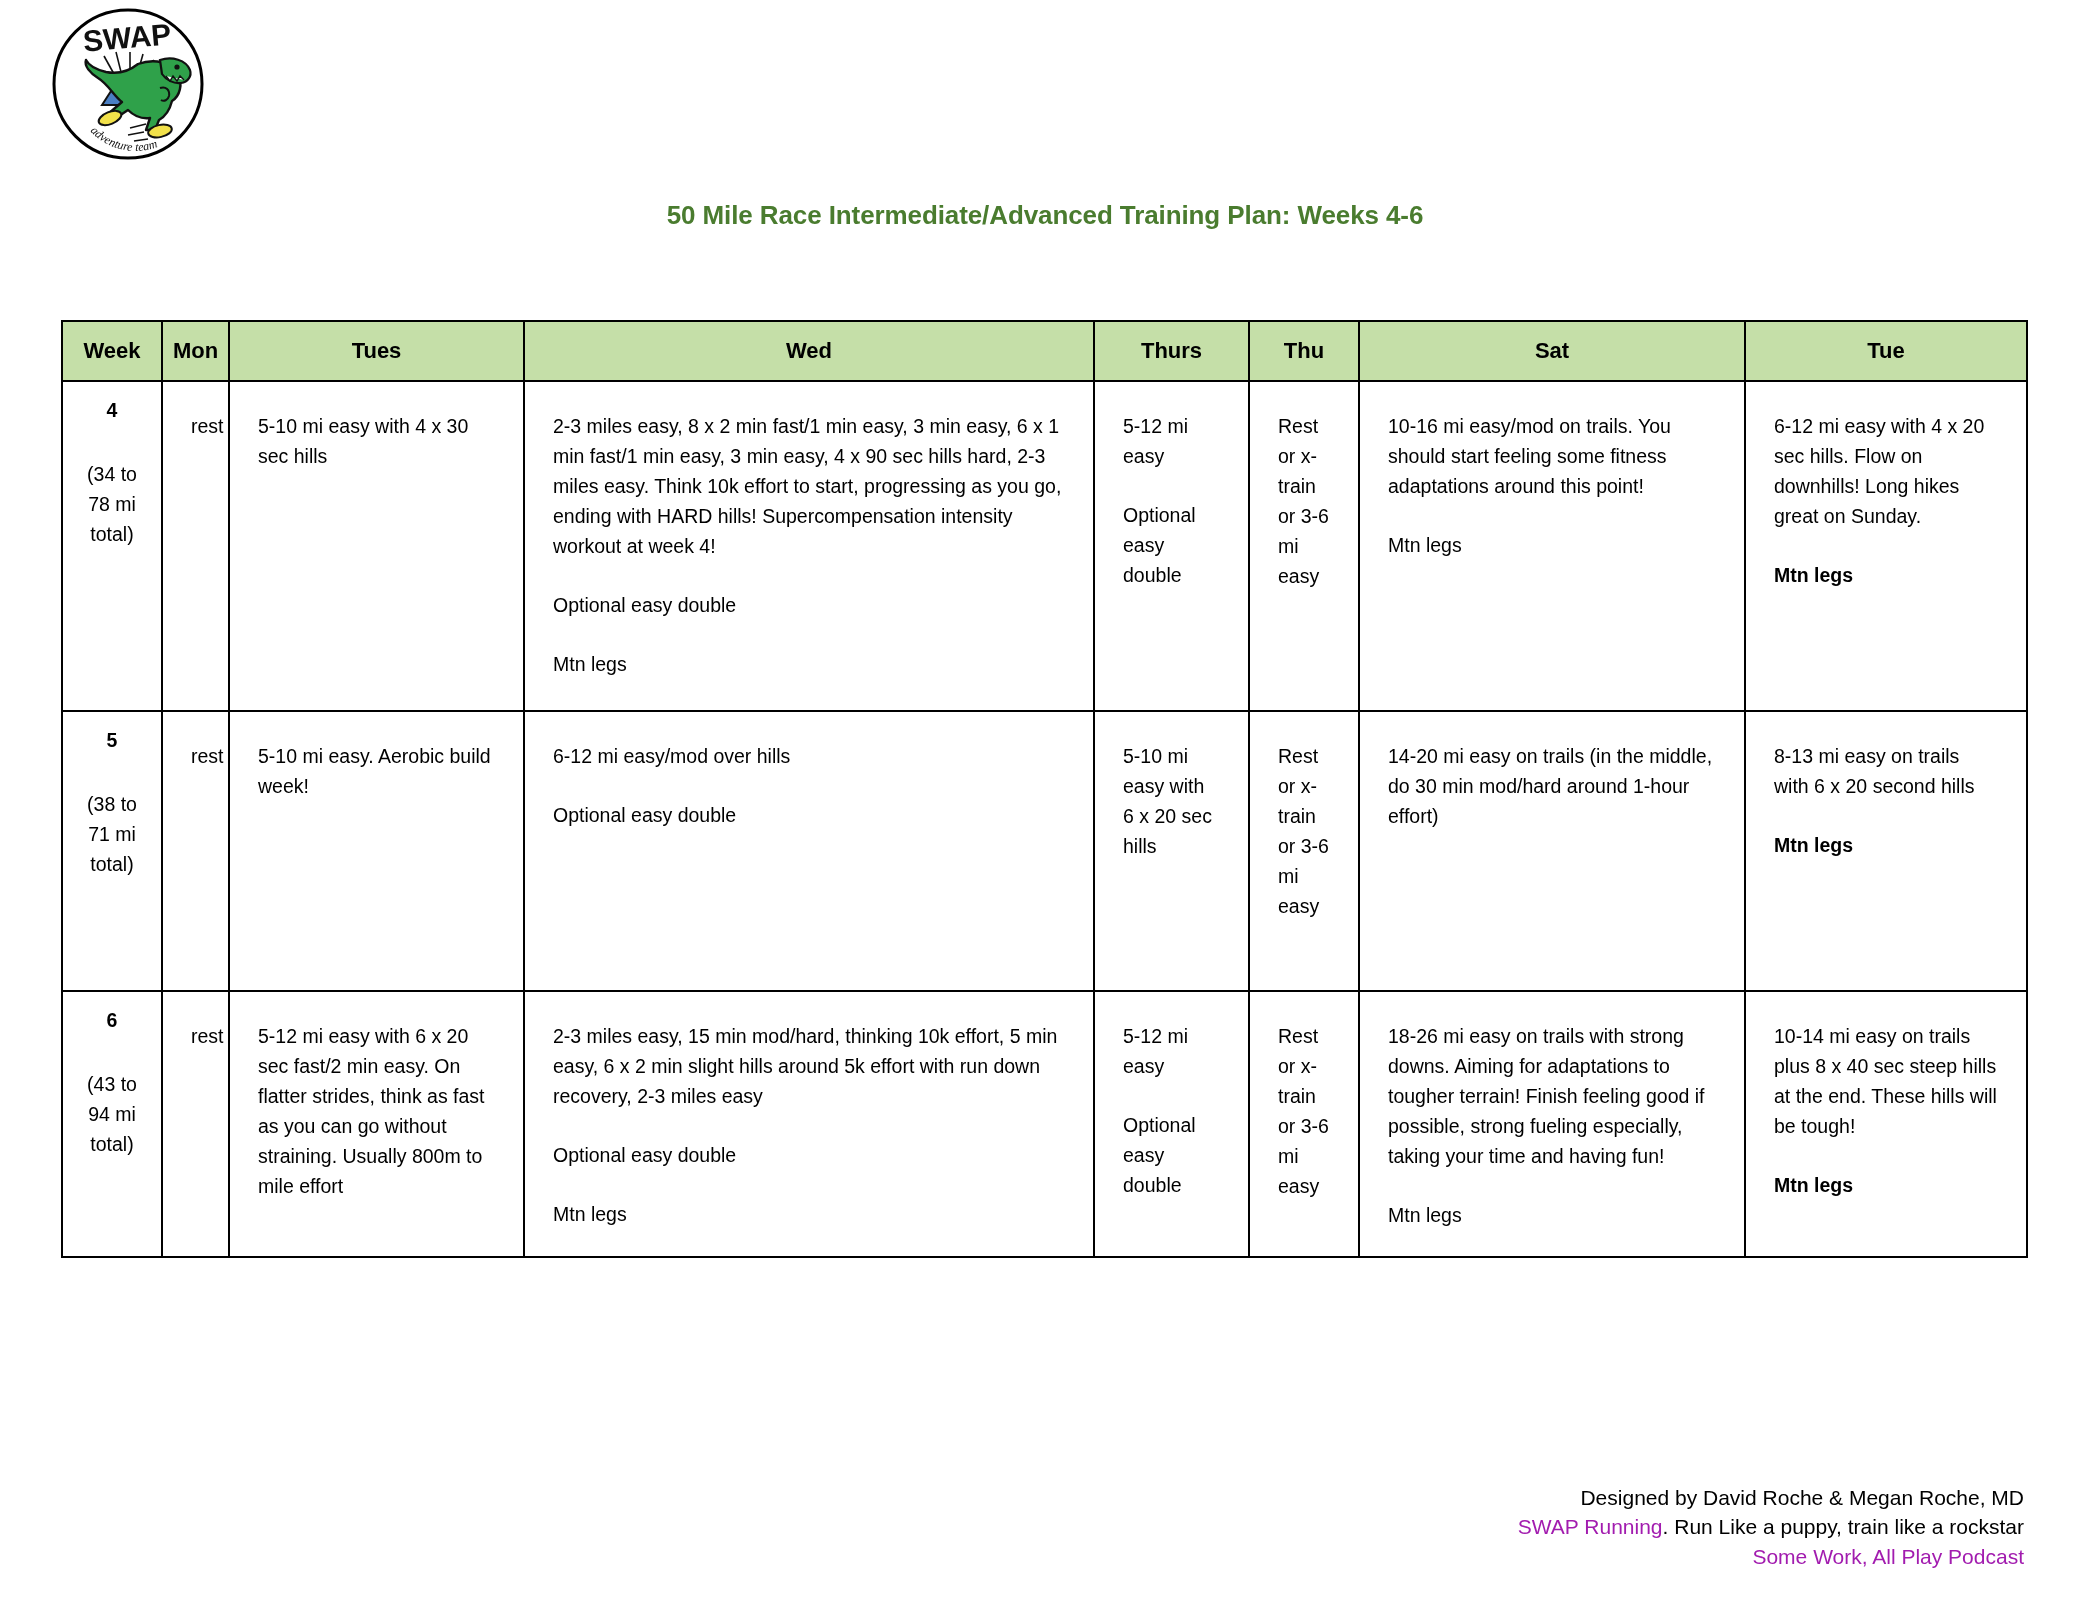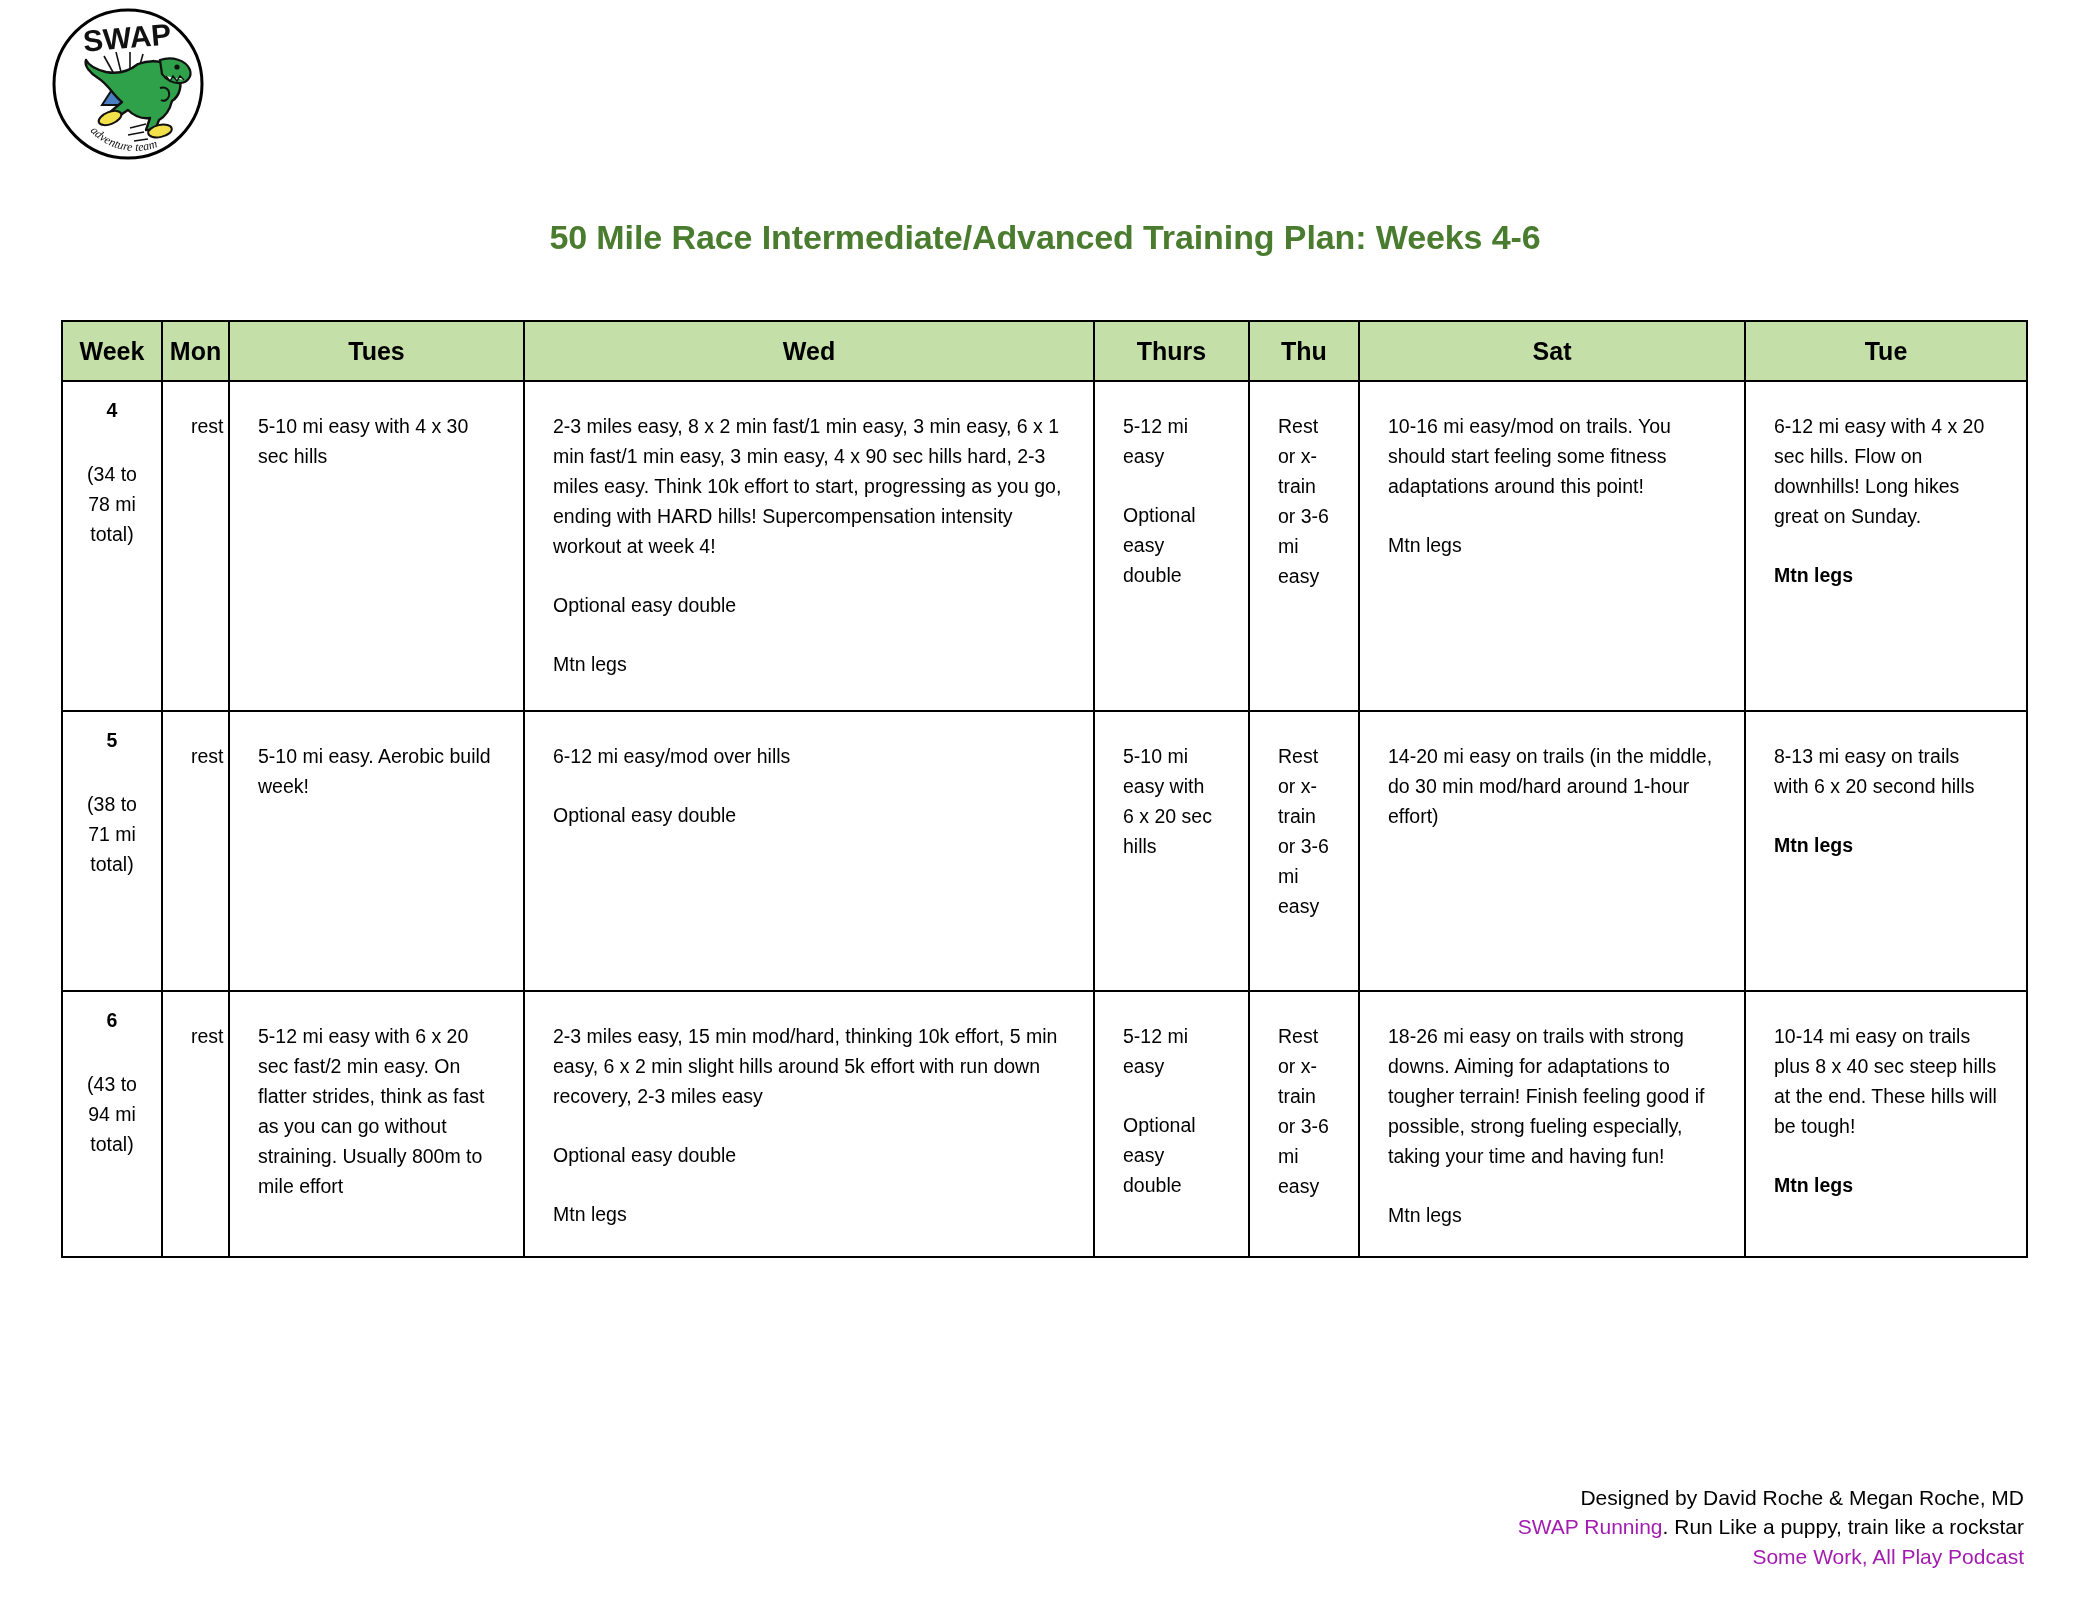--- a/index.html
+++ b/index.html
@@ -10,23 +10,23 @@
     font-family: "Liberation Sans", sans-serif;
   }
   .page { position: relative; width: 2090px; height: 1600px; overflow: hidden; }
 
   
   .logo-wrap { position: absolute; left: 42px; top: 4px; width: 172px; height: 168px; }
   .logo-wrap svg { display: block; }
 
   
   .title {
-    position: absolute; left: 0; top: 218px; width: 2090px;
+    position: absolute; left: 0; top: 200px; width: 2090px;
     text-align: center;
-    font-size: 34px; font-weight: bold; color: #4a7c2f;
+    font-size: 26px; font-weight: bold; color: #4a7c2f;
     letter-spacing: -0.1px;
   }
 
   
   .tbl-wrap { position: absolute; left: 61px; top: 320px; width: 1965px; }
   table.plan {
     border-collapse: collapse;
     width: 1965px;
     table-layout: fixed;
   }
@@ -36,21 +36,21 @@
     padding: 13px 12px 10px 12px;
     font-size: 19.5px;
     line-height: 1.54;
     color: #000000;
   }
   table.plan thead th {
     background: #c5dfa8;
     text-align: center;
     vertical-align: middle;
     font-weight: bold;
-    font-size: 25px;
+    font-size: 22px;
     height: 60px;
     padding: 6px 6px;
   }
   
   col.c-week  { width: 100px; }
   col.c-mon   { width: 67px;  }
   col.c-tues  { width: 295px; }
   col.c-wed   { width: 570px; }
   col.c-thurs { width: 155px; }
   col.c-fri   { width: 110px; }

